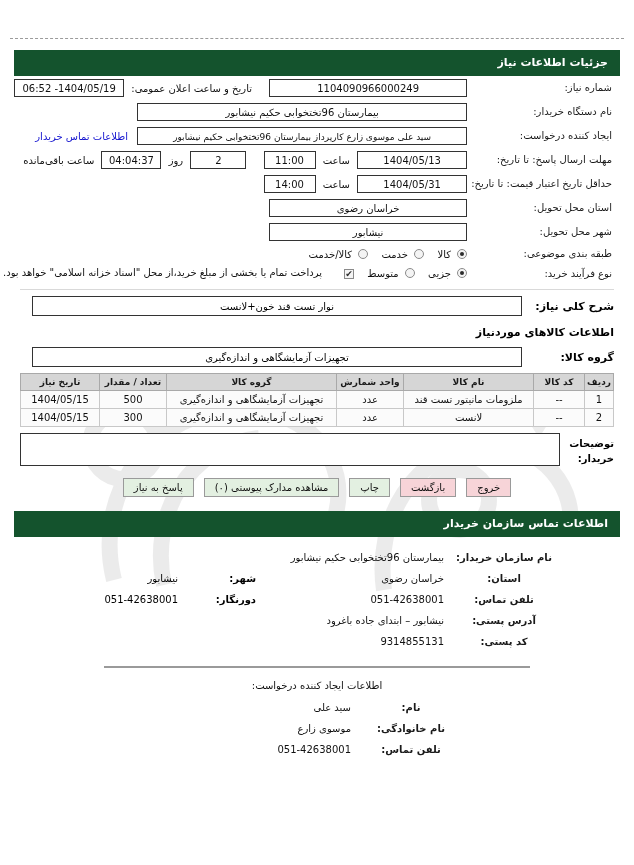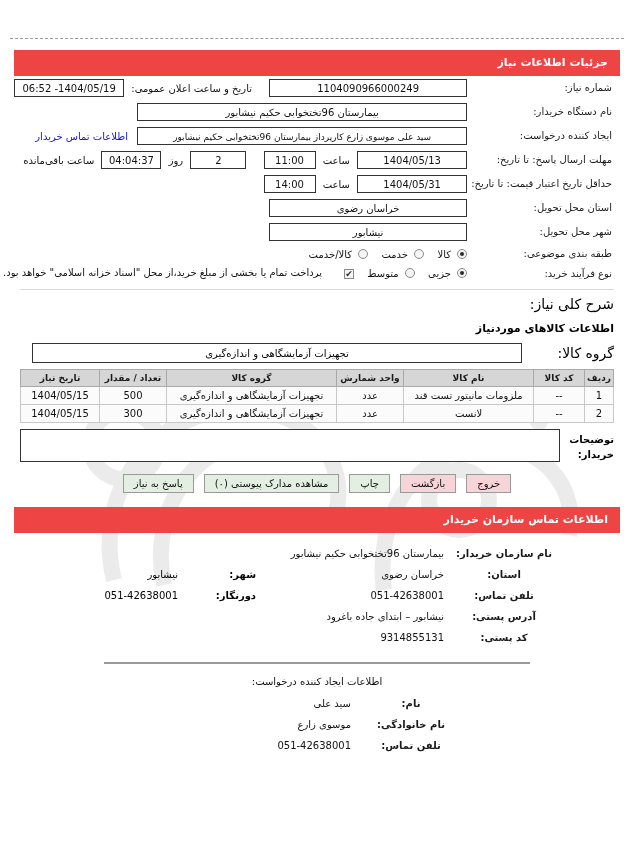--- a/index.html
+++ b/index.html
@@ -43,21 +43,21 @@
     top: 300px;
     width: 560px;
     height: 250px;
     pointer-events: none;
     opacity: .5;
     z-index: 0;
   }
 
   
   .bar {
-    background: #ef4444;
+    background: #14532d;
     color: #ffffff;
     font-size: 11px;
     font-weight: bold;
     padding: 6px 12px 7px 12px;
     text-align: right;
     position: relative;
     z-index: 2;
     box-sizing: border-box;
   }
   .bar.first { height: 26px; }
@@ -176,22 +176,22 @@
   
   .bigrow {
     display: flex;
     align-items: center;
     justify-content: flex-start;
     margin: 6px 0;
     position: relative;
     z-index: 2;
   }
   .bigrow .blbl {
-    font-size: 14px;
-    font-weight: normal;
+    font-size: 11px;
+    font-weight: bold;
     width: 92px;
     text-align: right;
     padding-left: 6px;
     box-sizing: border-box;
   }
   .bigrow .bfld {
     border: 1px solid #333;
     background: #fff;
     height: 20px;
     line-height: 20px;
@@ -470,20 +470,21 @@
             <span class="note">پرداخت تمام یا بخشی از مبلغ خرید،از محل "اسناد خزانه اسلامی" خواهد بود.</span>
           </td>
         </tr>
       </tbody>
         </table>
 
       <hr class="sep">
 
       <div class="bigrow">
         <span class="blbl">شرح کلی نیاز:</span>
+        <span class="bfld">نوار تست قند  خون+لانست</span>
       </div>
 
       <div class="subhead">اطلاعات کالاهای موردنیاز</div>
 
       <div class="bigrow">
         <span class="blbl">گروه کالا:</span>
         <span class="bfld">تجهیزات آزمایشگاهی و اندازه‌گیری</span>
       </div>
 
       <table class="items">

